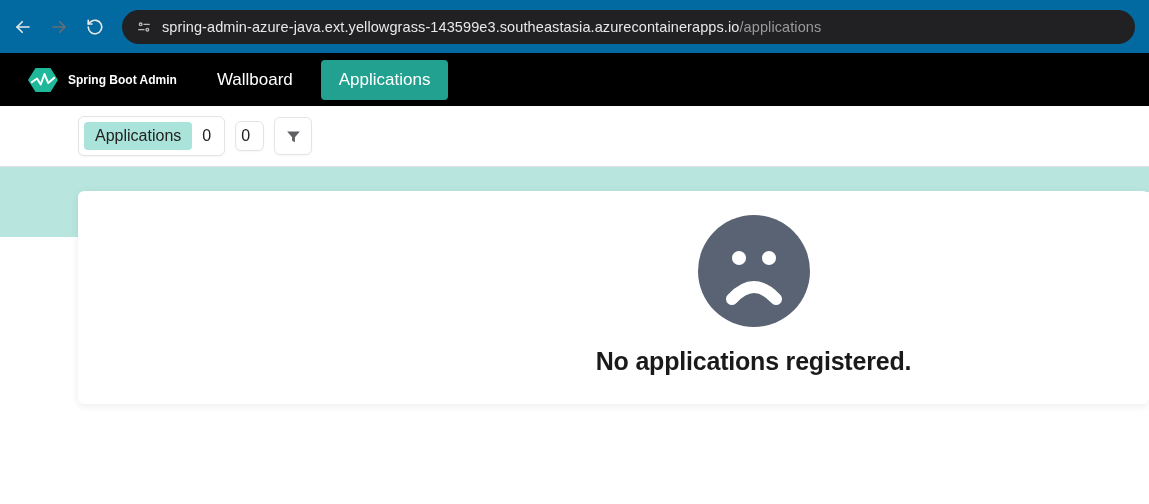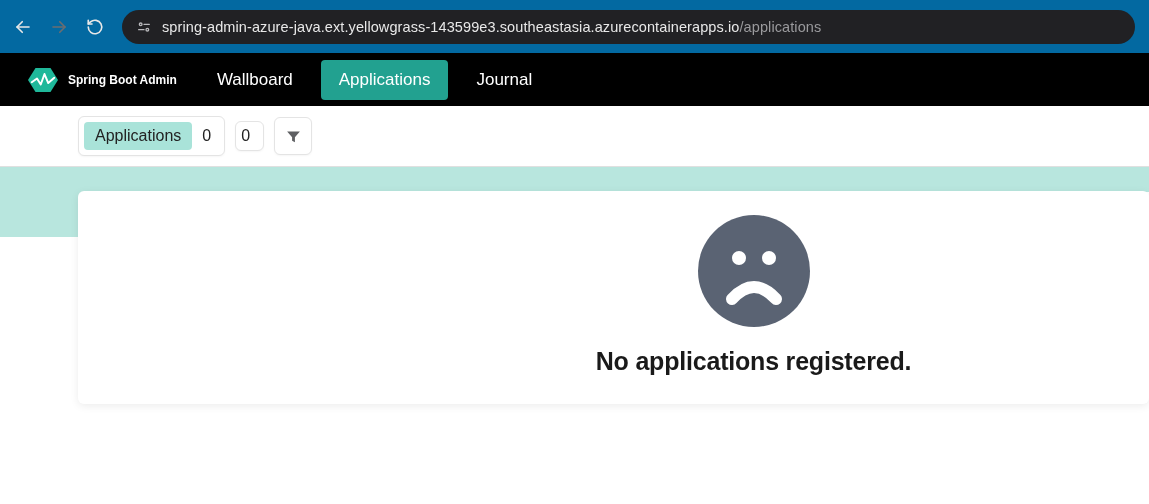--- a/index.html
+++ b/index.html
@@ -233,21 +233,20 @@
 <div class="app-header">
   <div class="logo">
     <svg width="30" height="30" viewBox="0 0 40 40">
       <polygon points="10,4 30,4 40,20 30,36 10,36 0,20" fill="#1fb89a"></polygon>
       <polyline points="5,23 12,18 17,26 22,12 27,24 35,17" fill="none" stroke="#ffffff" stroke-width="2.6" stroke-linejoin="round" stroke-linecap="round"></polyline>
     </svg>
   </div>
   <div class="brand">Spring Boot Admin</div>
   <div class="nav-item">Wallboard</div>
   <div class="nav-item active">Applications</div>
-  <div class="nav-item">Journal</div>
 </div>
 
 <div class="filter-row">
   <div class="chip-group">
     <span class="chip-label">Applications</span>
     <span class="chip-count">0</span>
   </div>
   <div class="chip-group">
     <span class="chip-count">0</span>
   </div>

